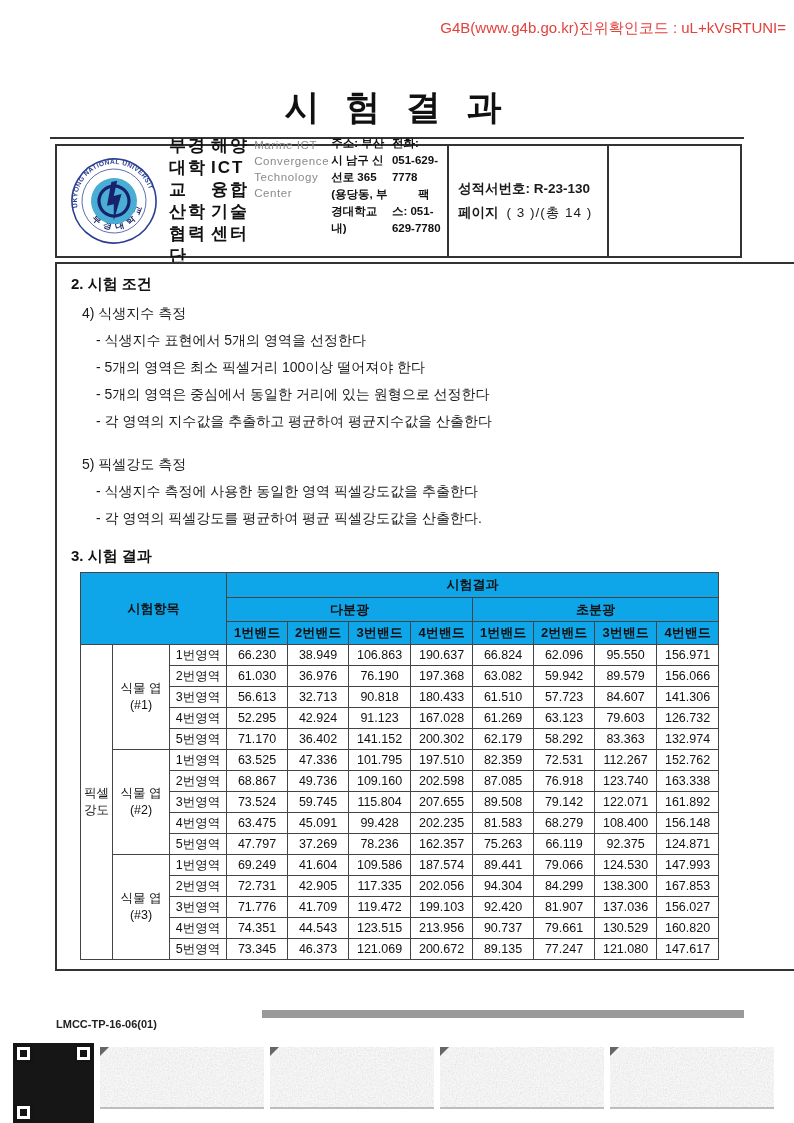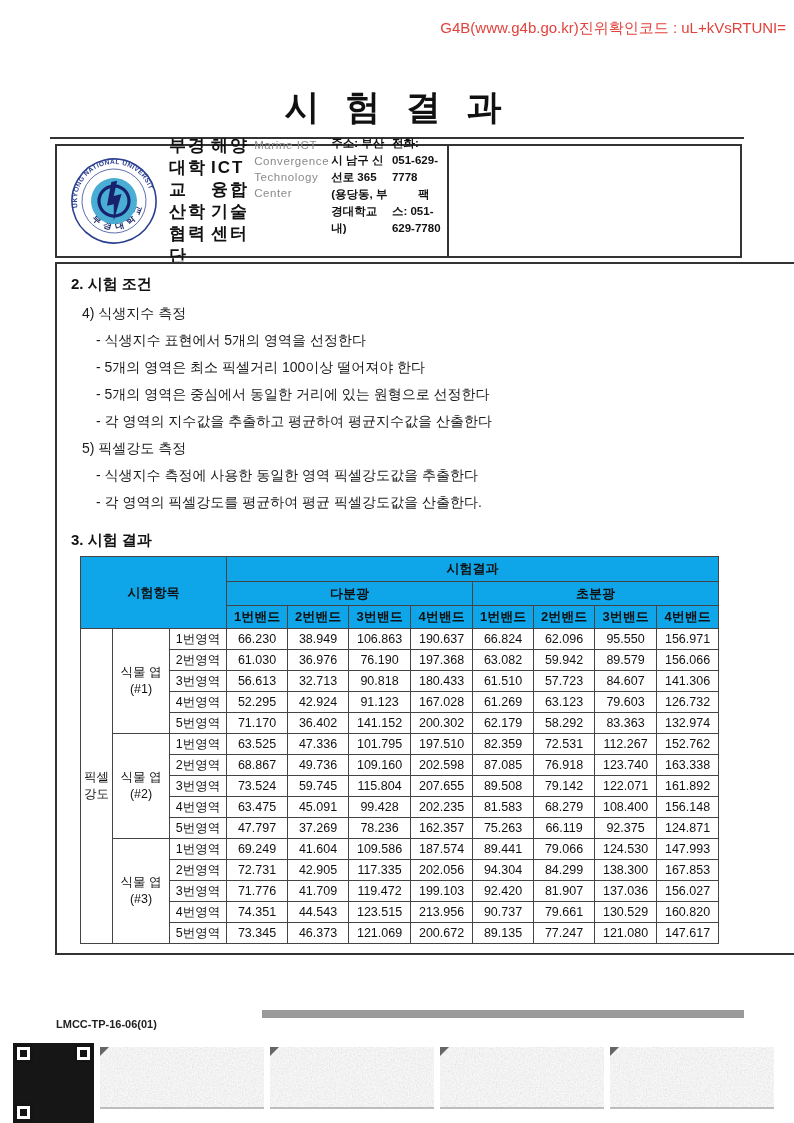--- a/index.html
+++ b/index.html
@@ -34,21 +34,21 @@
   .page-line { font-size:13.5px; font-weight:bold; }
   .page-line .pg-val { font-weight:normal; margin-left:8px; letter-spacing:1px; }
   .hb-right { flex:1; }
 
   
   .body-box { position:absolute; left:55px; top:262px; width:749px;
     border:2px solid #333; padding:10px 10px 9px 14px; }
   .sec-h { font-size:15px; font-weight:bold; line-height:20px; color:#111; }
   .cond-item-title { font-size:14px; line-height:27px; margin-left:11px; margin-top:6px; }
   .bullet { font-size:14px; line-height:27px; margin-left:25px; list-style:none; }
-  .item5 { margin-top:0; }
+  .item5 { margin-top:16px; }
   .sec3-h { margin-top:14px; margin-bottom:6px; }
 
   
   table.results { margin-left:9px; width:638px; border-collapse:collapse; table-layout:fixed;
     text-align:center; }
   table.results th, table.results td { border:1px solid #444; padding:0; overflow:hidden; }
   table.results th { background:#0ea5e9; font-weight:bold; font-size:13px; color:#111; }
   tr.hrow1 th { height:25px; }
   tr.hrow2 th { height:24px; }
   tr.hrow3 th { height:23px; }
@@ -94,20 +94,26 @@
       </svg>
     </div>
     <div class="org-text">
       <div class="org-kr">부경대학교 산학협력단</div>
       <div class="org-kr">해양 ICT융합기술센터</div>
       <div class="org-en">Marine ICT Convergence Technology Center</div>
       <div class="org-sub">주소: 부산시 남구 신선로 365 (용당동, 부경대학교 내)</div>
       <div class="org-sub">
         <span>전화: 051-629-7778</span><span class="fax-gap"></span><span>팩스:  051-629-7780</span>
       </div>
+    </div>
+  </div>
+  <div class="hb-mid">
+    <div class="report-line">성적서번호: R-23-130</div>
+    <div class="page-line">
+      <span>페이지</span><span class="pg-val">( 3 )/(총 14 )</span>
     </div>
   </div>
   <div class="hb-right"></div>
 </div>
 
 <div class="body-box">
   <div class="sec-h">2. 시험 조건</div>
 
   <div>
     <div class="cond-item-title">4) 식생지수 측정</div>

